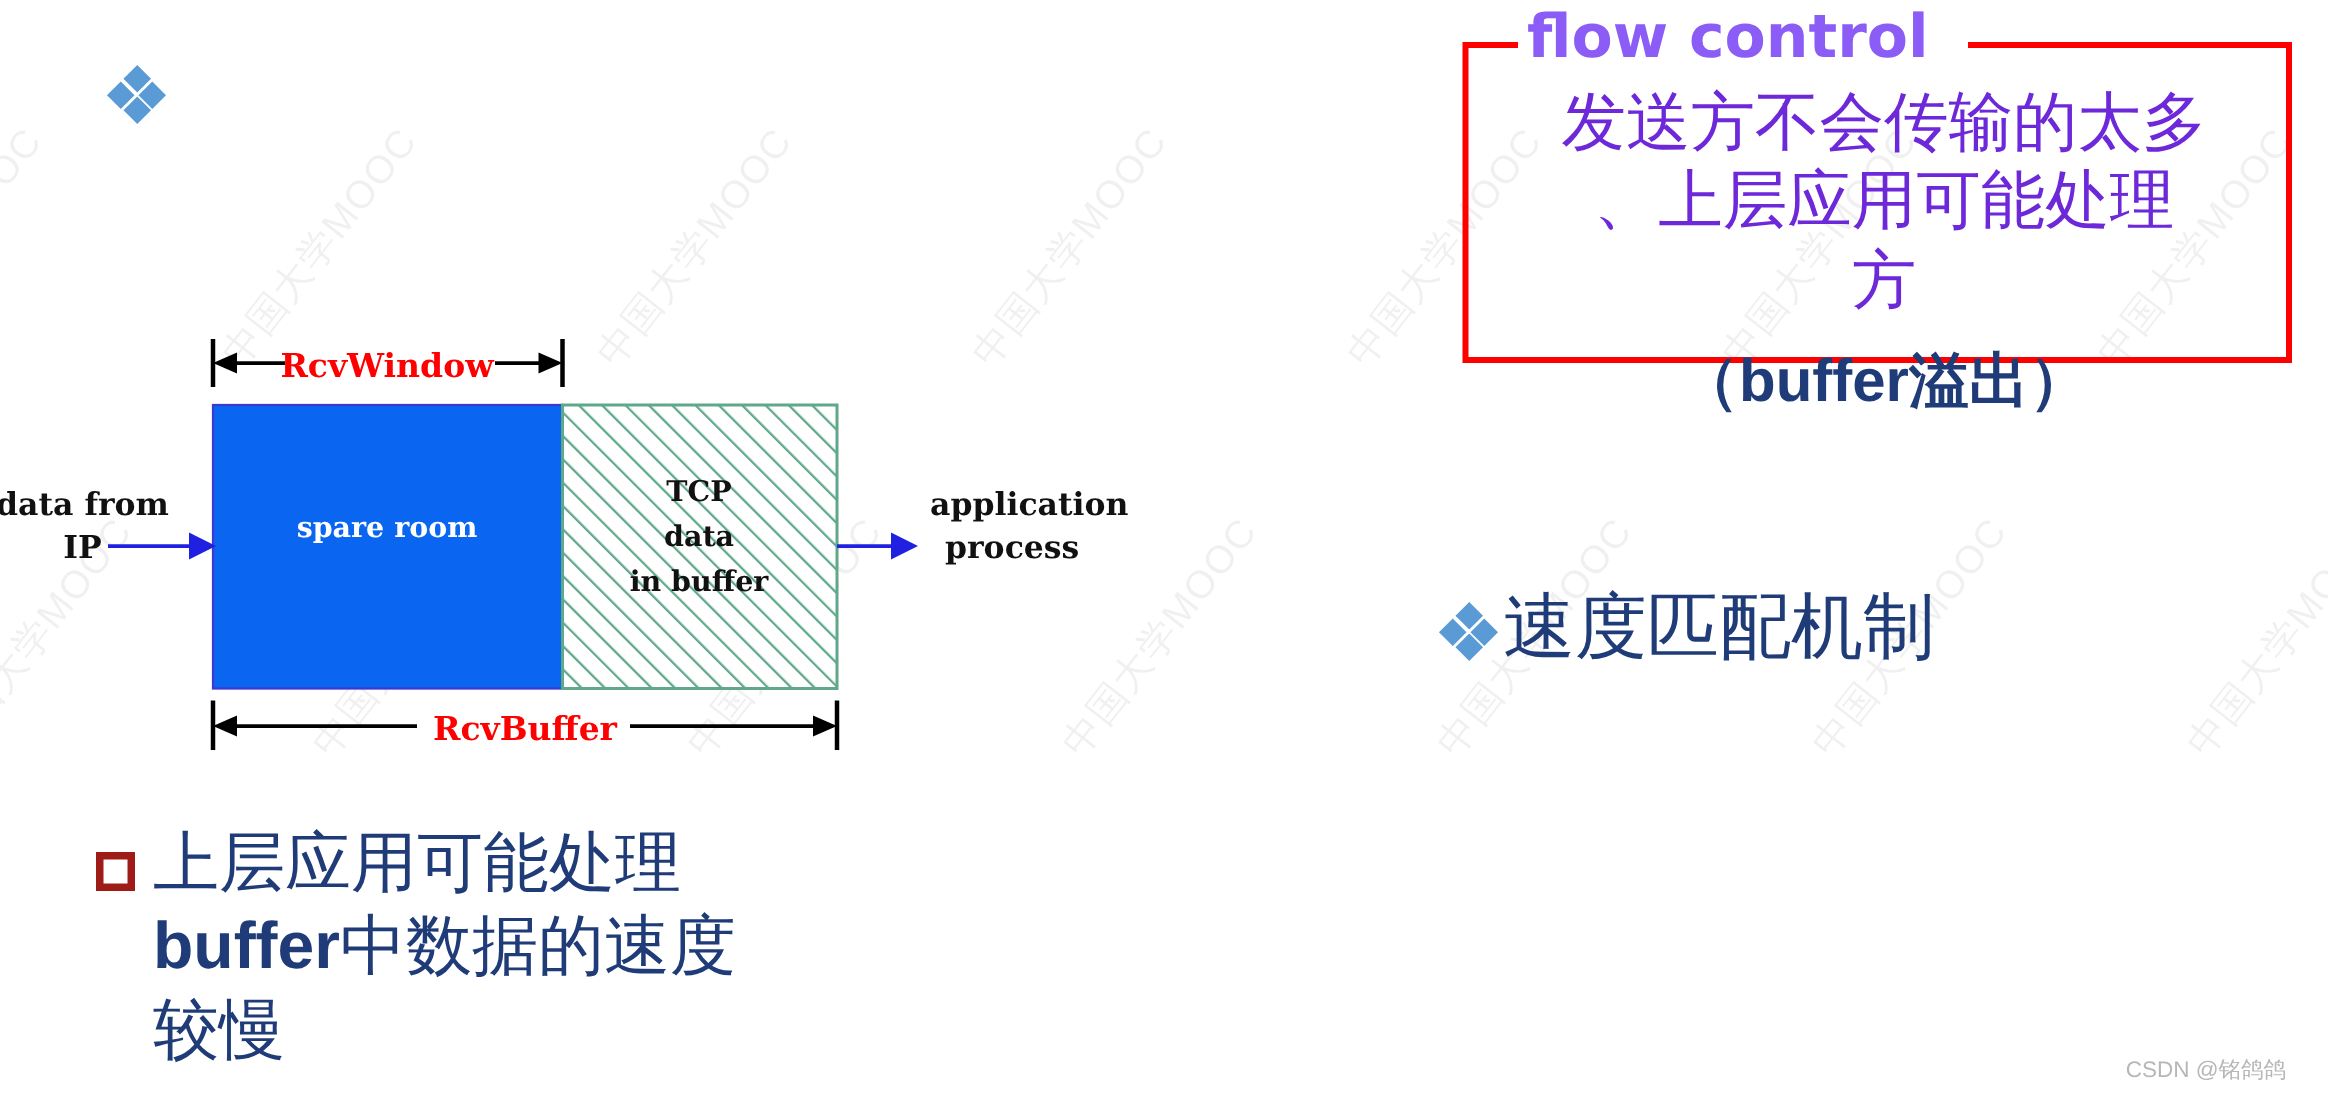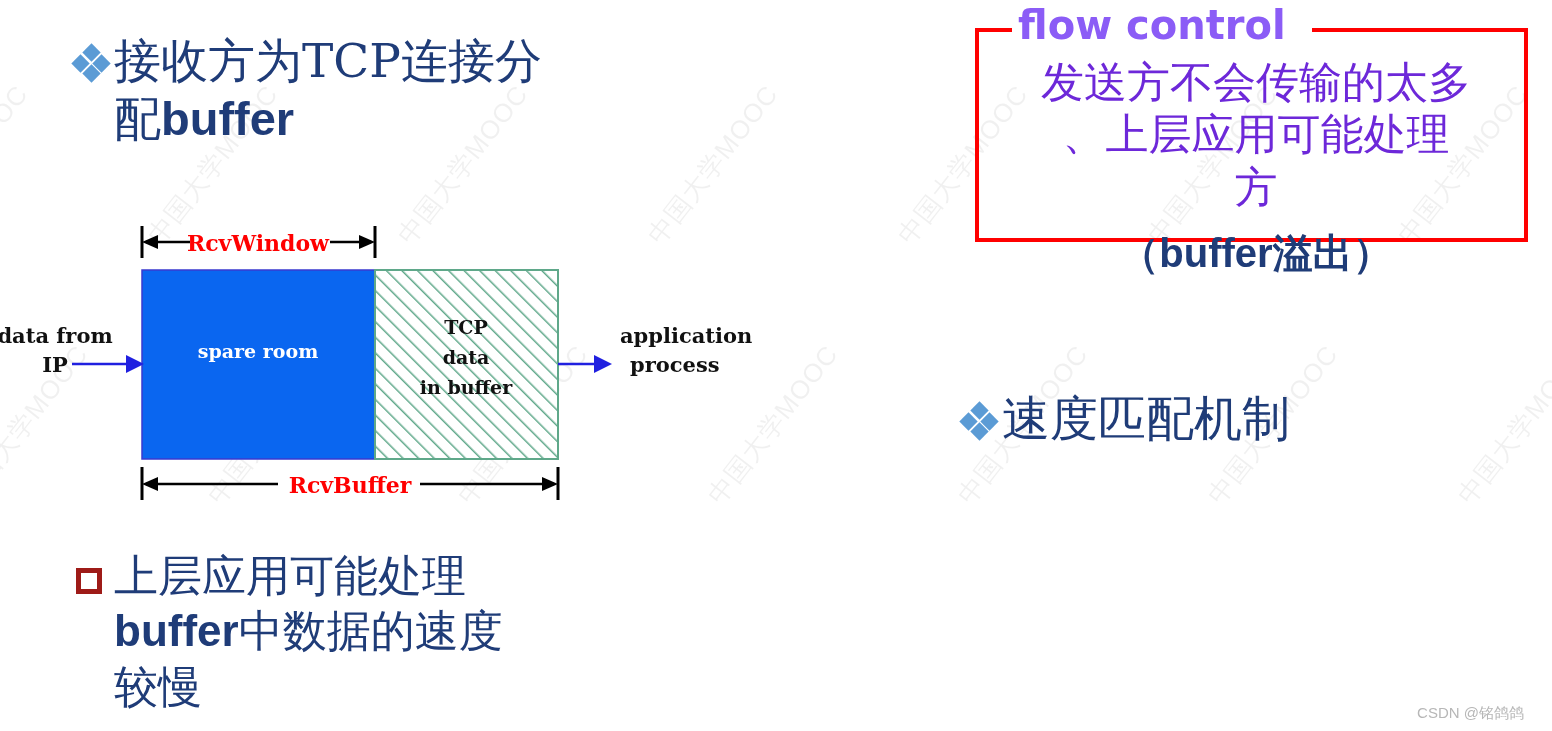--- a/index.html
+++ b/index.html
@@ -105,21 +105,21 @@
   }
   .square-bullet .sq-main {
     position: absolute;
     left: 0; top: 0;
     width: 16px; height: 16px;
     border: 5px solid #9E1B18;
     background: #ffffff;
   }
 
   #item2 {
-    left: 76px;
+    left: 64px;
     top: 548px;
     width: 620px;
   }
   #item2 .txt {
     font-size: 44px;
     line-height: 1.26;
     color: #1F3C78;
   }
 
   
@@ -238,24 +238,20 @@
     <span class="wm" style="left:1200px; top:490px;">中国大学MOOC</span>
     <span class="wm" style="left:1450px; top:490px;">中国大学MOOC</span>
   </div>
 
   <div class="bullet-block" id="item1">
     <span class="diamond-bullet">
       <i class="d-t"></i>
         <i class="d-l"></i>
         <i class="d-r"></i>
         <i class="d-b"></i>
-    </span>
-    <span class="txt">
-      <span class="cn-text">接收方为TCP连接分</span><br>
-      <span class="cn-text">配</span><span class="en-bold">buffer</span>
     </span>
   </div>
 
   <svg id="diagram" viewBox="0 0 760 290">
 
     <g>
       <line x1="142" y1="14" x2="142" y2="46" stroke="#000" stroke-width="3"></line>
       <line x1="375" y1="14" x2="375" y2="46" stroke="#000" stroke-width="3"></line>
       <line x1="146" y1="30" x2="190" y2="30" stroke="#000" stroke-width="2.5"></line>
       <polygon points="142,30 158,23 158,37" fill="#000"></polygon>

